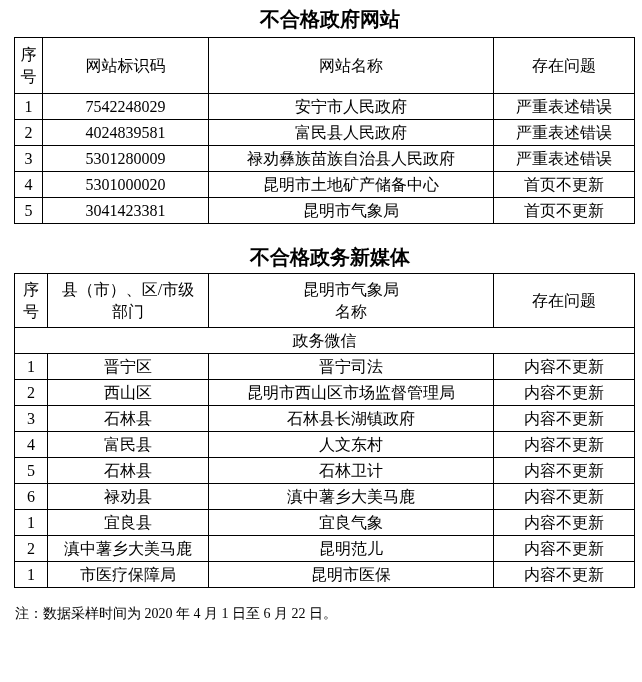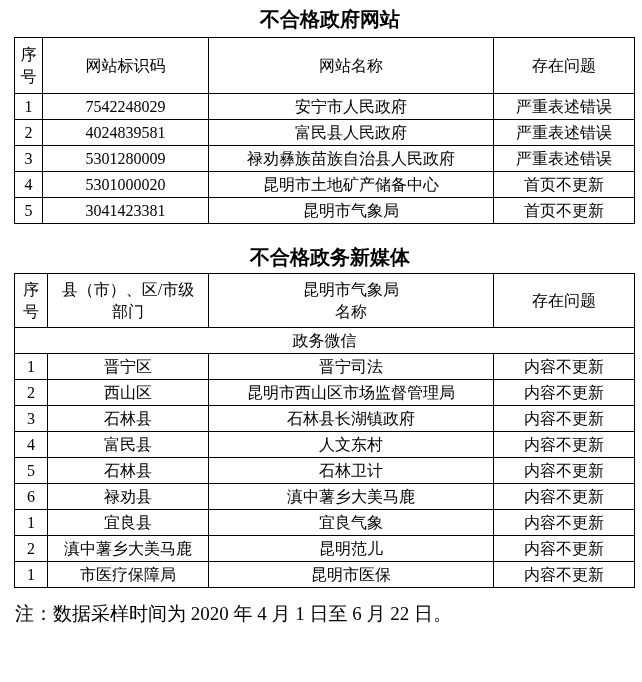--- a/index.html
+++ b/index.html
@@ -46,21 +46,21 @@
   }
   table.tbl1 thead tr { height: 56px; }
   table.tbl1 tbody tr { height: 26px; }
   table.tbl2 thead tr { height: 54px; }
   table.tbl2 tbody tr { height: 26px; margin-left: 37px; }
   td.section-cell {
     font-weight: bold;
   }
   .note {
     margin: 15px 0 0 15px;
-    font-size: 19px;
+    font-size: 14px;
     line-height: 22px;
     text-align: left;
   }
 </style>
 </head>
 <body>
 
 <div class="page">
 
   <div class="doc-title title-1">不合格政府网站</div>

